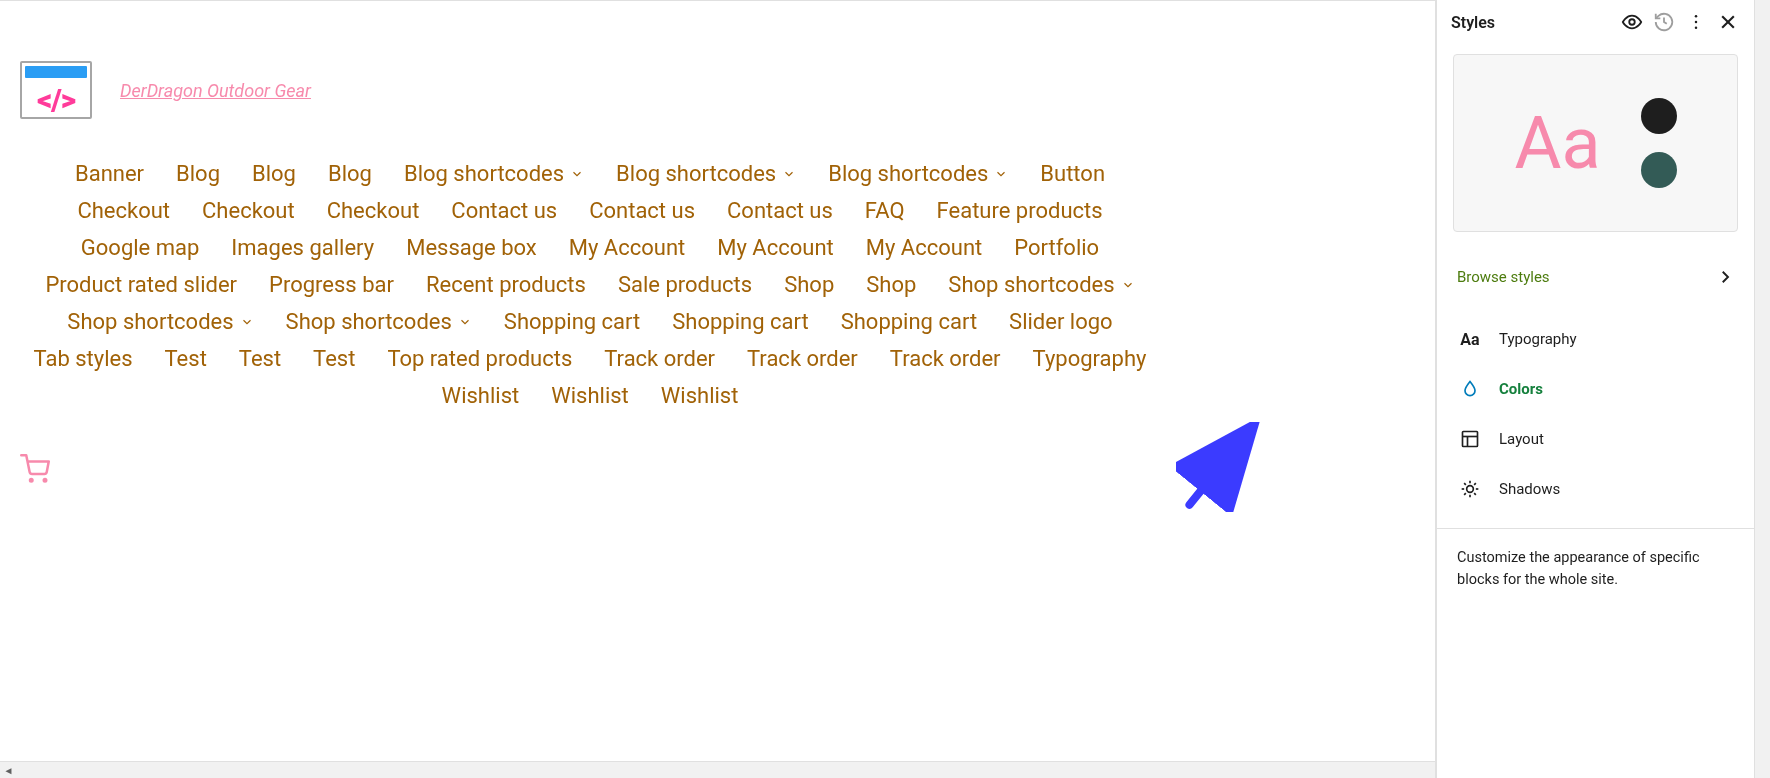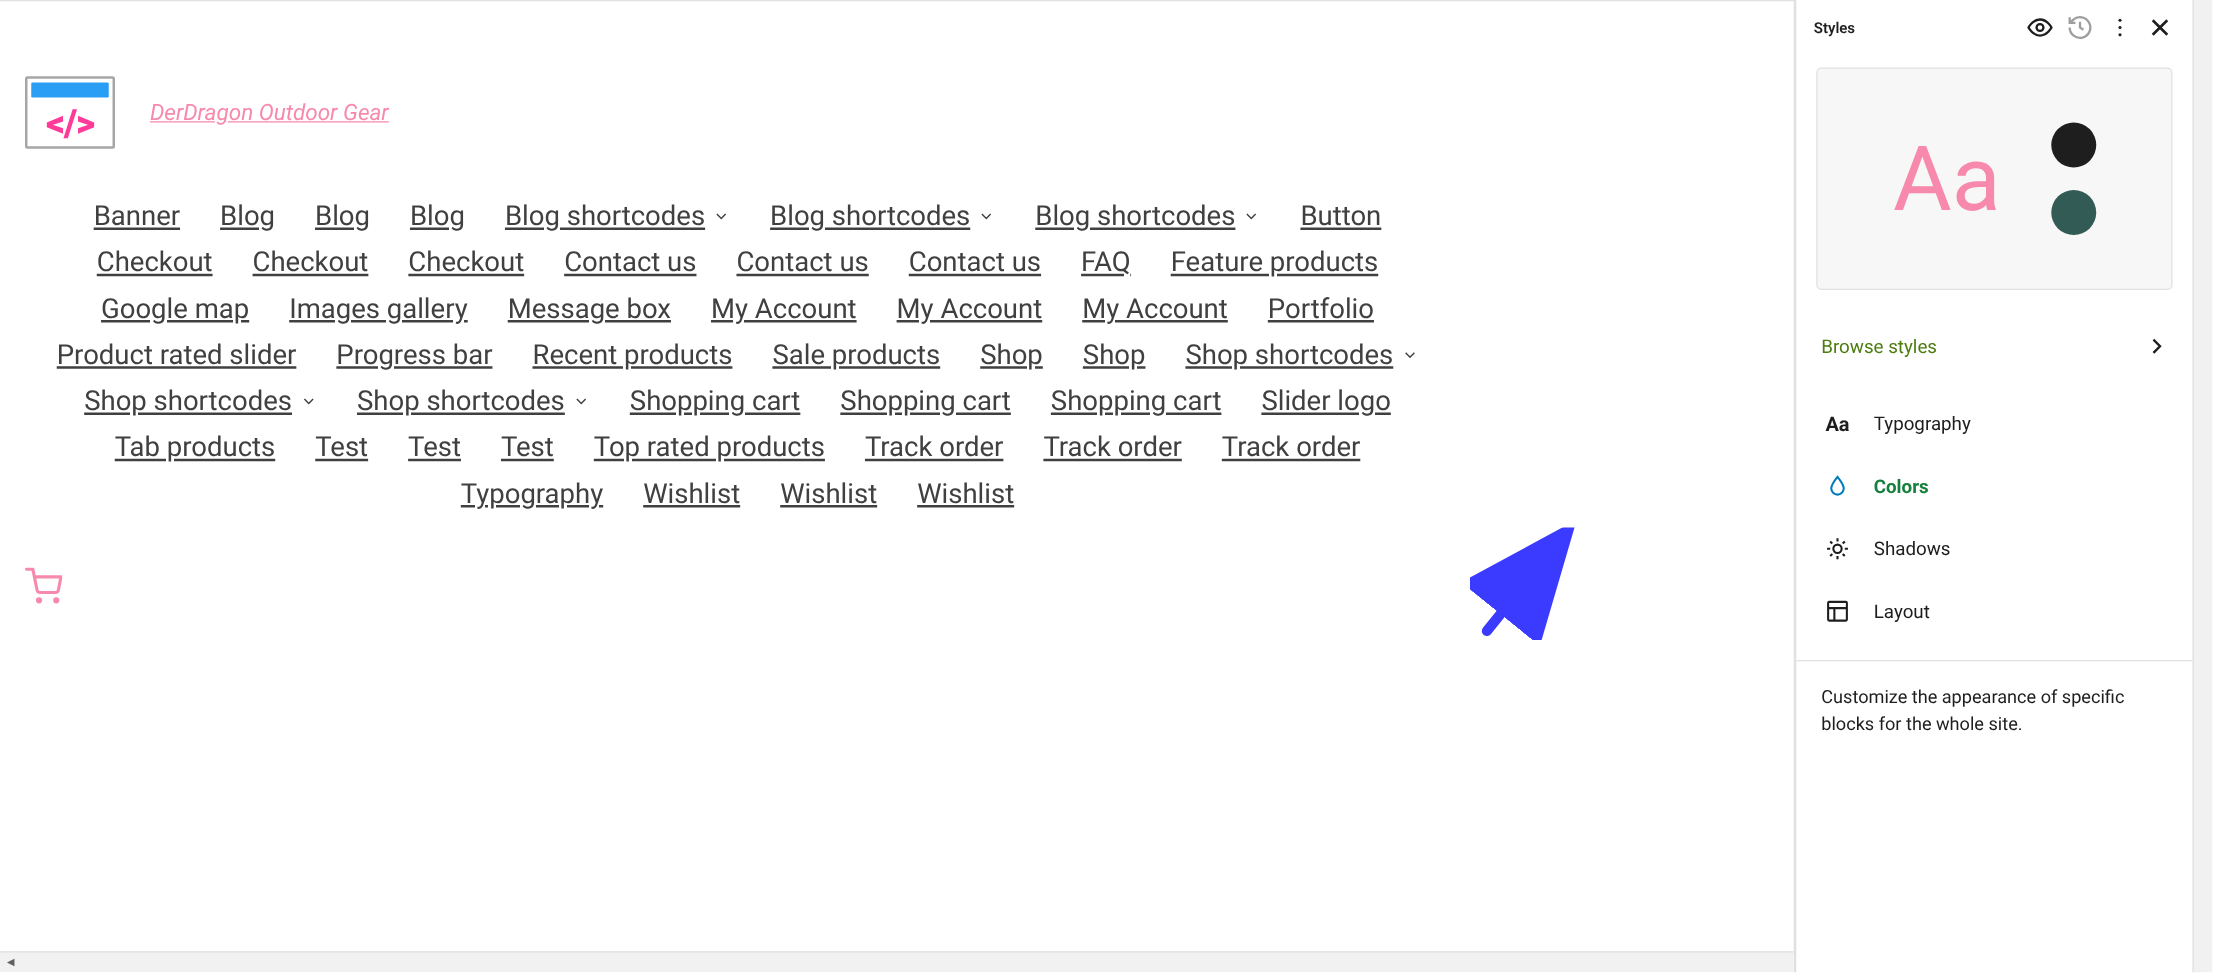--- a/index.html
+++ b/index.html
@@ -12,39 +12,39 @@
 
   .site-head { display: flex; align-items: center; gap: 28px; margin-left: 0; }
   .site-logo { width: 72px; height: 58px; border: 2px solid #a6a6a6; border-radius: 2px; display: flex; flex-direction: column; }
   .site-logo .bar { height: 12px; background: #2a9df4; margin: 3px; border-radius: 1px; }
   .site-logo .body { flex: 1; display: flex; align-items: center; justify-content: center; }
   .site-logo .code { font-weight: 900; font-size: 30px; color: #ff3b9a; letter-spacing: -1px; }
 
   .site-title { font-size: 18px; font-style: italic; text-decoration: underline; color: #f78aac; }
 
   .nav { margin-top: 42px; display: flex; flex-wrap: wrap; gap: 12px 32px; justify-content: center; max-width: 1140px; }
-  .nav-item { color: #404040; font-size: 22px; display: inline-flex; align-items: center; gap: 6px; cursor: pointer; text-decoration: underline; }
+  .nav-item { color: #a16207; font-size: 22px; display: inline-flex; align-items: center; gap: 6px; cursor: pointer; }
   .nav-item .chev { width: 14px; height: 14px; }
 
   .cart-row { margin-top: 46px; }
   .cart-icon { width: 30px; height: 30px; color: #f78aac; }
 
   
   .canvas::-webkit-scrollbar { width: 14px; }
   .canvas::-webkit-scrollbar-track { background: #f1f1f1; }
   .canvas::-webkit-scrollbar-thumb { background: #c1c1c1; border-radius: 2px; }
 
   
   .hscroll { position: absolute; left: 0; right: 0; bottom: 0; height: 17px; background: #f1f1f1; border-top: 1px solid #e0e0e0; display: flex; align-items: center; }
   .hscroll .arrow { width: 17px; height: 17px; display: flex; align-items: center; justify-content: center; color: #606060; font-size: 10px; }
 
   
   .sidebar { width: 318px; border-left: 1px solid #e0e0e0; background: #fff; display: flex; flex-direction: column; height: 100%; overflow-y: auto; }
   .sb-header { display: flex; align-items: center; padding: 10px 14px; gap: 8px; }
-  .sb-title { font-size: 12px; font-weight: 600; color: #1e1e1e; flex: 1; }
+  .sb-title { font-size: 16px; font-weight: 600; color: #1e1e1e; flex: 1; }
   .sb-header .ico { width: 24px; height: 24px; display: flex; align-items: center; justify-content: center; color: #1e1e1e; cursor: pointer; }
   .sb-header .ico.dim { color: #9e9e9e; cursor: default; }
 
   .preview-card { margin: 10px 16px 0 16px; height: 178px; border: 1px solid #e0e0e0; border-radius: 4px; background: #f7f7f7; position: relative; display: flex; align-items: center; justify-content: center; gap: 40px; }
   .preview-card .aa { font-size: 72px; font-weight: 400; color: #f78aac; }
   .preview-card .dots { display: flex; flex-direction: column; gap: 18px; }
   .preview-card .dot { width: 36px; height: 36px; border-radius: 50%; }
   .preview-card .dot.black { background: #1e1e1e; }
   .preview-card .dot.teal { background: #335b56; }
 
@@ -205,21 +205,21 @@
           <a class="nav-item">
             <span>Shopping cart</span>
           </a>
           <a class="nav-item">
             <span>Shopping cart</span>
           </a>
           <a class="nav-item">
             <span>Slider logo</span>
           </a>
           <a class="nav-item">
-            <span>Tab products</span>
+            <span>Tab styles</span>
           </a>
           <a class="nav-item">
             <span>Test</span>
           </a>
           <a class="nav-item">
             <span>Test</span>
           </a>
           <a class="nav-item">
             <span>Test</span>
           </a>
@@ -318,47 +318,47 @@
           </span>
           <span>Typography</span>
         </div>
         <div class="opt-row active">
           <span class="oi">
             <svg width="20" height="20" viewBox="0 0 24 24" fill="none" stroke="currentColor" stroke-width="2">
               <path d="M12 3c4 5 6 8 6 11a6 6 0 0 1-12 0c0-3 2-6 6-11z"></path>
             </svg>
           </span>
           <span>Colors</span>
+        </div>
+        <div class="opt-row">
+          <span class="oi">
+            <svg width="20" height="20" viewBox="0 0 24 24" fill="none" stroke="currentColor" stroke-width="2">
+              <rect x="3" y="3" width="18" height="18" rx="1"></rect>
+              <line x1="3" y1="9" x2="21" y2="9"></line>
+              <line x1="9" y1="9" x2="9" y2="21"></line>
+            </svg>
+          </span>
+          <span>Layout</span>
         </div>
         <div class="opt-row">
           <span class="oi">
             <svg width="20" height="20" viewBox="0 0 24 24" fill="none" stroke="currentColor" stroke-width="2">
               <circle cx="12" cy="12" r="4"></circle>
               <line x1="12" y1="2" x2="12" y2="5"></line>
               <line x1="12" y1="19" x2="12" y2="22"></line>
               <line x1="2" y1="12" x2="5" y2="12"></line>
               <line x1="19" y1="12" x2="22" y2="12"></line>
               <line x1="5" y1="5" x2="7" y2="7"></line>
               <line x1="17" y1="17" x2="19" y2="19"></line>
               <line x1="5" y1="19" x2="7" y2="17"></line>
               <line x1="17" y1="7" x2="19" y2="5"></line>
             </svg>
           </span>
           <span>Shadows</span>
         </div>
-        <div class="opt-row">
-          <span class="oi">
-            <svg width="20" height="20" viewBox="0 0 24 24" fill="none" stroke="currentColor" stroke-width="2">
-              <rect x="3" y="3" width="18" height="18" rx="1"></rect>
-              <line x1="3" y1="9" x2="21" y2="9"></line>
-              <line x1="9" y1="9" x2="9" y2="21"></line>
-            </svg>
-          </span>
-          <span>Layout</span>
-        </div>
       </div>
 
     <div class="sb-footer">Customize the appearance of specific blocks for the whole site.</div>
   </div>
 
   <div class="right-scroll"></div>
 
   <svg class="annotation-arrow" viewBox="0 0 100 100">
     <defs>
       <marker id="ah" markerWidth="12" markerHeight="12" refX="9" refY="5" orient="auto">

